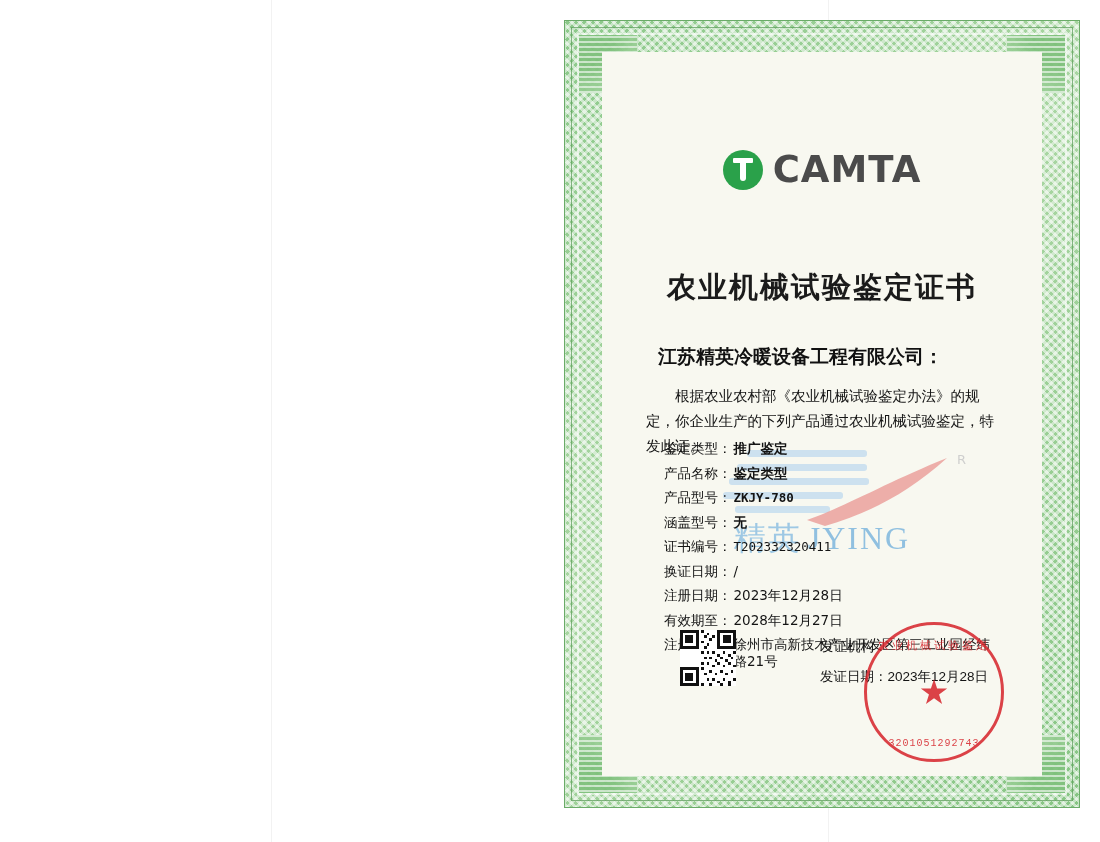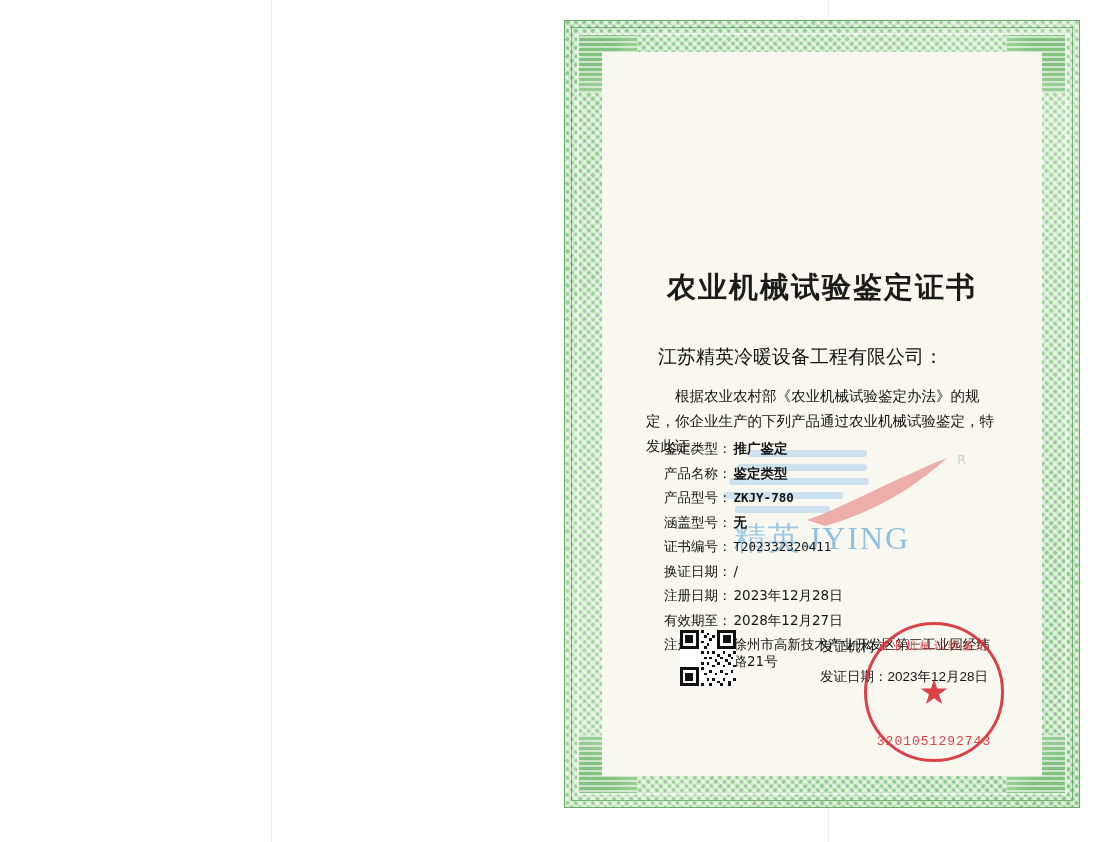--- a/index.html
+++ b/index.html
@@ -156,21 +156,21 @@
     color: #1b1b1b;
     font-family: "DejaVu Sans", sans-serif;
     margin-top: 32px;
   }
 
   .company {
     position: absolute;
     left: 56px;
     top: 292px;
     font-size: 19px;
-    font-weight: normal;
+    font-weight: bold;
     color: #111111;
     font-family: "DejaVu Sans", sans-serif;
   }
   .para {
     position: absolute;
     left: 44px;
     top: 332px;
     width: 356px;
     font-size: 14.5px;
     line-height: 25px;
@@ -248,21 +248,21 @@
   }
   .seal .seal-top, .seal .seal-bottom {
     position: absolute;
     left: 0; width: 100%;
     text-align: center;
     font-size: 11px;
     letter-spacing: 3px;
     font-family: Liberation Mono, monospace;
   }
   .seal .seal-top { top: 13px; }
-  .seal .seal-bottom { bottom: 10px; font-size: 13px; letter-spacing: 1px; }
+  .seal .seal-bottom { bottom: 10px; font-size: 10px; letter-spacing: 1px; }
 </style>
 </head>
 <body>
 
 <div id="page">
 
   <div class="paper">
 
     <div class="frame">
       <div class="frame-inner-line"></div>
@@ -284,20 +284,24 @@
             <rect x="78" y="64" width="95" height="7" rx="3"></rect>
           </g>
           <path d="M150 78 C190 64 230 40 290 16 C250 52 210 72 168 84 Z" fill="#e9928e" opacity="0.85"></path>
           <text x="300" y="22" font-family="DejaVu Sans, sans-serif" font-size="13" fill="#c9c9c9">R</text>
         </svg>
         <div class="wm-text">
           <span class="cn">精英</span><span>JYING</span>
         </div>
       </div>
 
+      <div class="logo-row">
+        <span class="logo-mark"></span>
+        <span class="logo-text">CAMTA</span>
+      </div>
 
       <div class="cert-title">农业机械试验鉴定证书</div>
 
       <div class="company">江苏精英冷暖设备工程有限公司：</div>
 
       <div class="para">根据农业农村部《农业机械试验鉴定办法》的规定，你企业生产的下列产品通过农业机械试验鉴定，特发此证。</div>
 
       <div class="fields">
         <div class="field bold">
           <span class="lbl">鉴定类型：</span>

